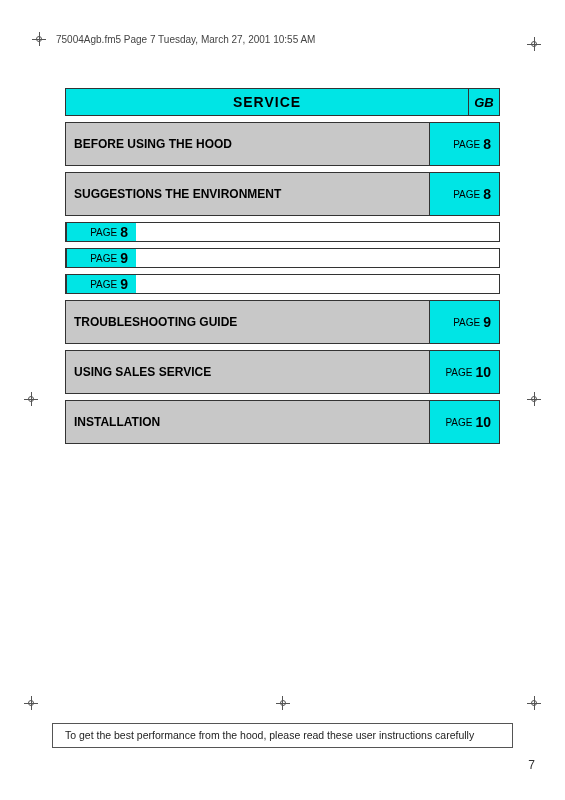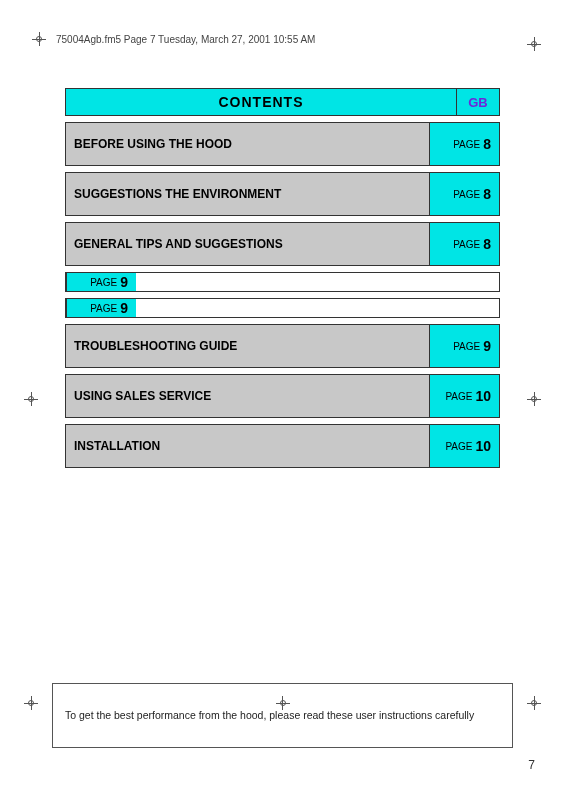--- a/index.html
+++ b/index.html
@@ -101,29 +101,30 @@
 
     .contents-title-text {
       font-size: 14px;
       font-weight: bold;
       color: #000;
       letter-spacing: 1px;
     }
 
     .contents-gb-box {
       background: #00e5e5;
-      width: 44px;
+      width: 32px;
       padding: 5px 4px;
       display: flex;
       align-items: center;
       justify-content: center;
       border: 1.5px solid #333;
       font-size: 13px;
       font-weight: bold;
-      color: #6d28d9;
+      color: #000000;
+      font-style: italic;
     }
 
     
     .toc-row {
       display: flex;
       align-items: stretch;
       margin-top: 6px;
       border: 1.5px solid #333;
     }
 
@@ -195,21 +196,21 @@
       right: 22px;
     }
 
     
     .footer-note {
       position: absolute;
       bottom: 52px;
       left: 52px;
       right: 52px;
       border: 1px solid #555;
-      padding: 24px 12px;
+      padding: 4px 12px;
       font-size: 10.5px;
       color: #222;
       line-height: 1.4;
     }
 
     
     .page-number {
       position: absolute;
       bottom: 28px;
       right: 30px;
@@ -237,21 +238,21 @@
   </div>
 
   <div class="crosshair crosshair-top-right">
     <div class="crosshair-circle"></div>
   </div>
 
   <div class="contents-area">
 
     <div class="contents-header">
       <div class="contents-title-box">
-        <span class="contents-title-text">CONTENTS</span>
+        <span class="contents-title-text">SERVICE</span>
       </div>
       <div class="contents-gb-box">
         <span>GB</span>
       </div>
     </div>
 
     <div id="toc-rows">
         <div class="toc-row">
           <div class="toc-label">BEFORE USING THE HOOD</div>
           <div class="toc-page">
@@ -260,21 +261,20 @@
           </div>
         </div>
         <div class="toc-row">
           <div class="toc-label">SUGGESTIONS THE ENVIRONMENT</div>
           <div class="toc-page">
             <span class="page-word">PAGE </span>
             <span class="page-num">8</span>
           </div>
         </div>
         <div class="toc-row">
-          <div class="toc-label">GENERAL TIPS AND SUGGESTIONS</div>
           <div class="toc-page">
             <span class="page-word">PAGE </span>
             <span class="page-num">8</span>
           </div>
         </div>
         <div class="toc-row">
           <div class="toc-page">
             <span class="page-word">PAGE </span>
             <span class="page-num">9</span>
           </div>

